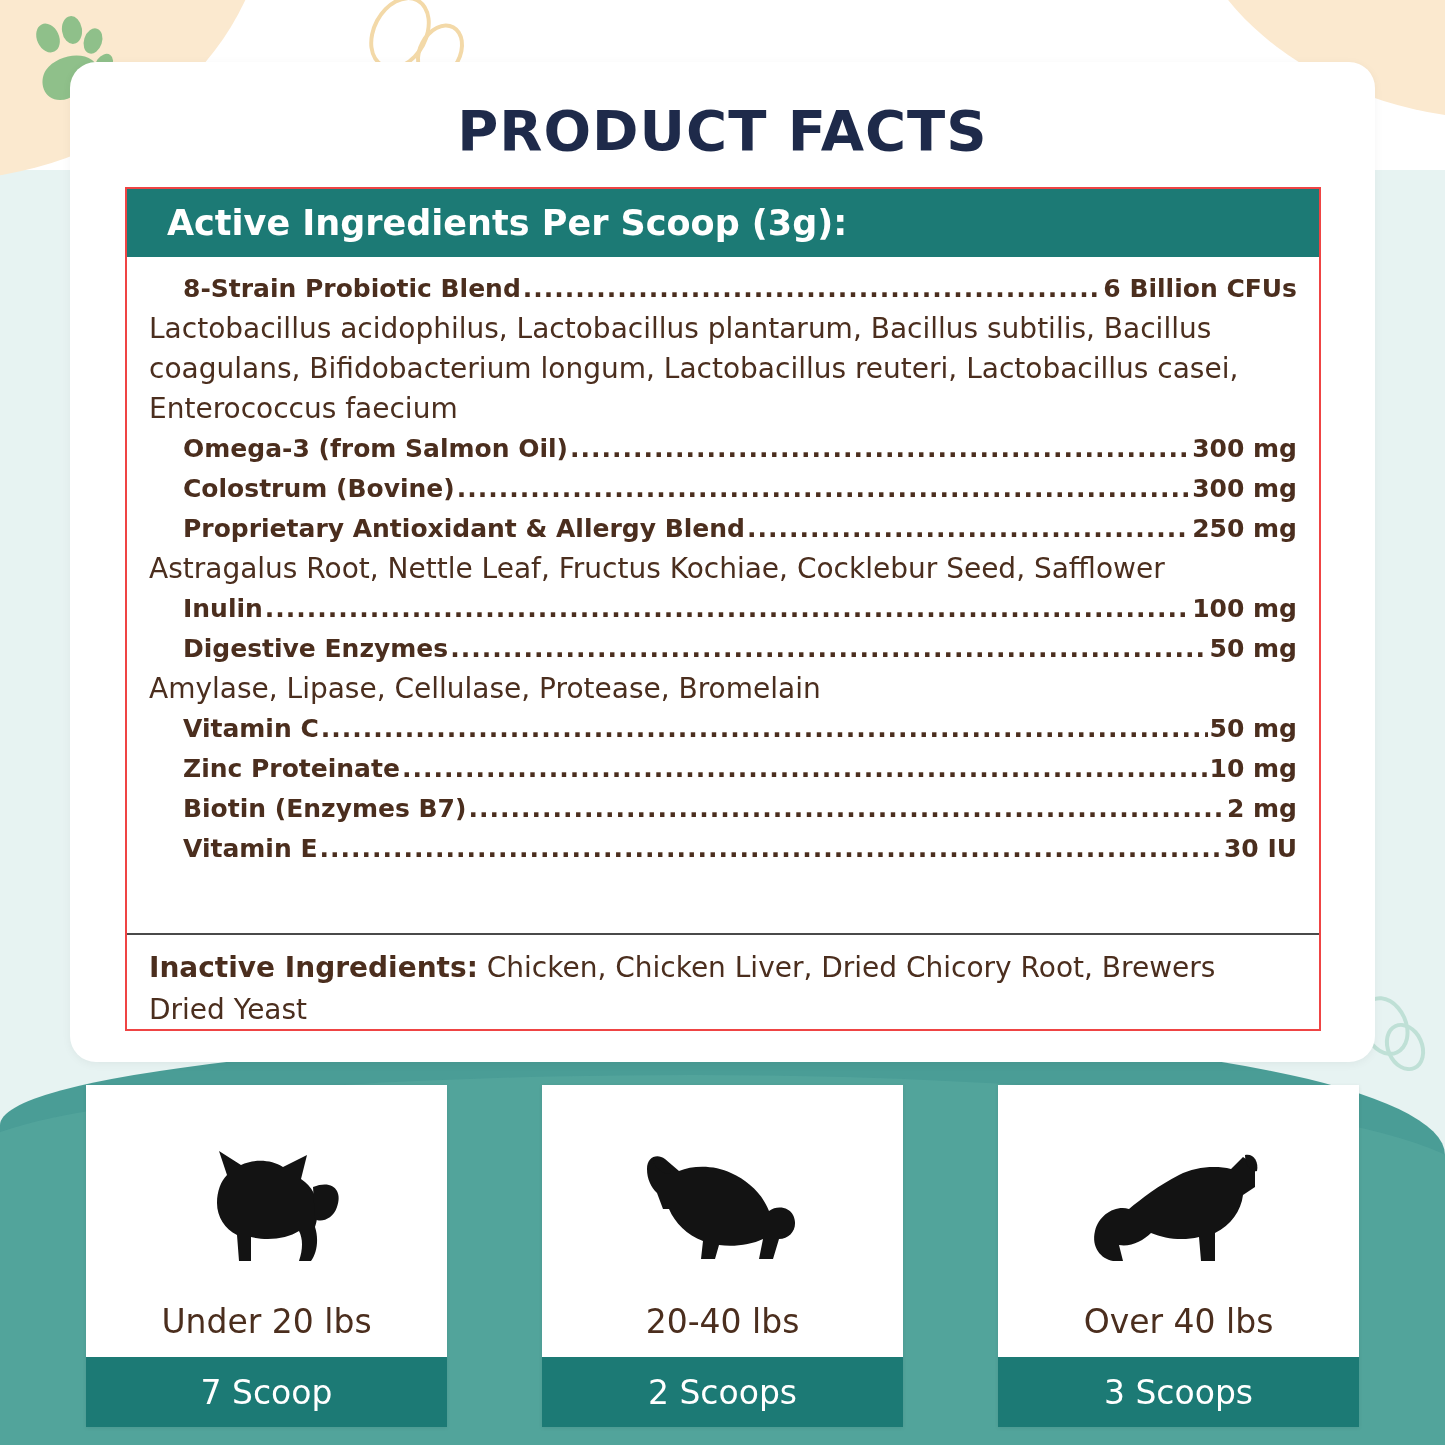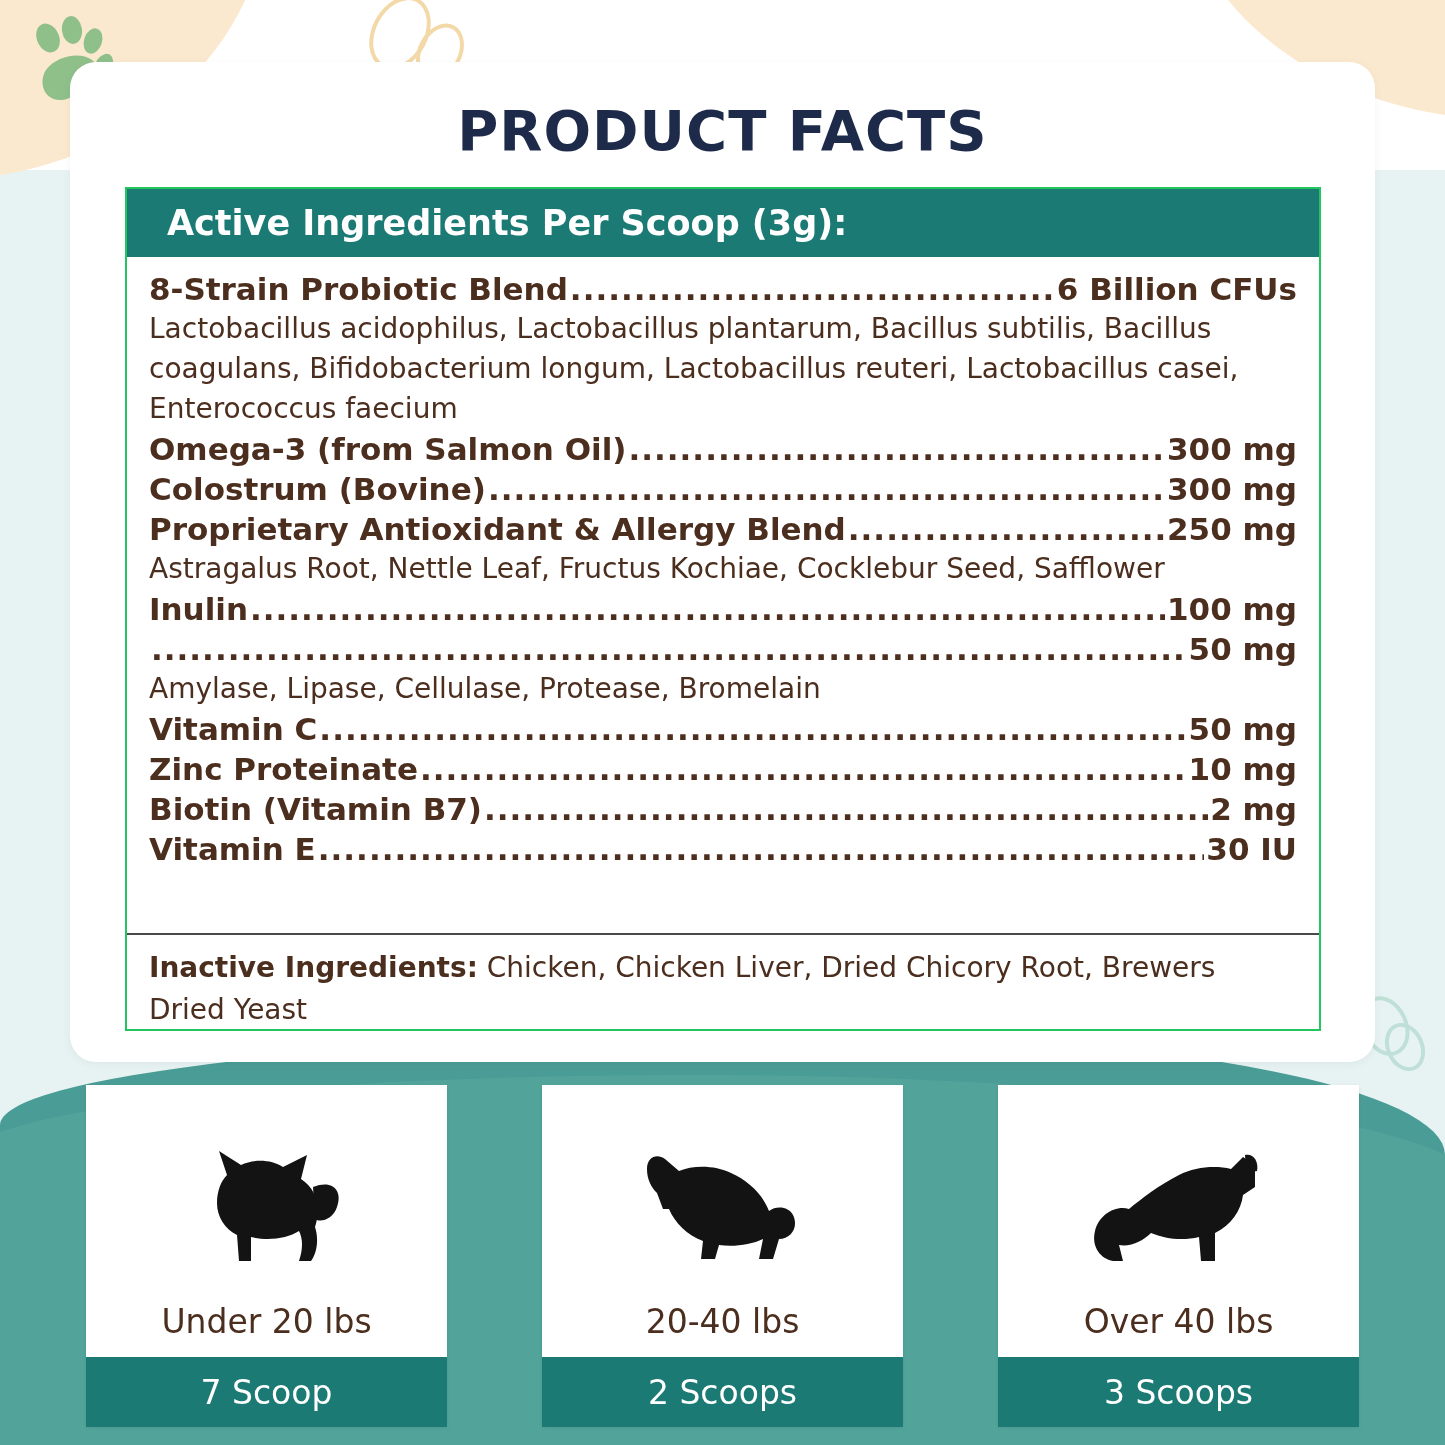--- a/index.html
+++ b/index.html
@@ -132,21 +132,21 @@
     font-family: "DejaVu Sans", sans-serif;
     font-weight: bold;
     font-size: 56px;
     letter-spacing: 1px;
     color: #1e2a4a;
   }
   .inner-box {
     position: absolute;
     left: 55px; top: 125px;
     width: 1192px; height: 840px;
-    border: 2px solid #22c55e;
+    border: 2px solid #ef4444;
   }
   .band {
     position: absolute;
     left: 0; top: 0;
     width: 1192px; height: 68px;
     background: #1c7a75;
     display: flex;
     align-items: center;
   }
   .band-text {
@@ -159,26 +159,27 @@
   .ing-list {
     position: absolute;
     left: 0; top: 68px;
     width: 1192px;
     padding: 12px 22px 0 22px;
     box-sizing: border-box;
   }
   .row {
     display: flex;
     align-items: flex-start;
-    font-size: 31px;
+    font-size: 25px;
     color: #4b2e1e;
     font-weight: bold;
     font-family: "DejaVu Sans", sans-serif;
     line-height: 40px;
     white-space: nowrap;
+    margin-left: 34px;
   }
   .row .name { flex: 0 0 auto; }
   .row .dots {
     flex: 1 1 auto;
     overflow: hidden;
     white-space: nowrap;
     letter-spacing: 1px;
     font-weight: bold;
     color: #4b2e1e;
     margin: 0 2px;
@@ -326,39 +327,40 @@
         </div>
         <div class="sub">Astragalus Root, Nettle Leaf, Fructus Kochiae, Cocklebur Seed, Safflower</div>
 
         <div class="row">
           <span class="name">Inulin</span>
           <span class="dots">..........................................................................................................................</span>
           <span class="amt">100 mg</span>
         </div>
 
         <div class="row">
+          <span class="name">Digestive Enzymes</span>
           <span class="dots">..........................................................................................................................</span>
           <span class="amt">50 mg</span>
         </div>
         <div class="sub">Amylase, Lipase, Cellulase, Protease, Bromelain</div>
 
         <div class="row">
           <span class="name">Vitamin C</span>
           <span class="dots">..........................................................................................................................</span>
           <span class="amt">50 mg</span>
         </div>
 
         <div class="row">
           <span class="name">Zinc Proteinate</span>
           <span class="dots">..........................................................................................................................</span>
           <span class="amt">10 mg</span>
         </div>
 
         <div class="row">
-          <span class="name">Biotin (Vitamin B7)</span>
+          <span class="name">Biotin (Enzymes B7)</span>
           <span class="dots">..........................................................................................................................</span>
           <span class="amt">2 mg</span>
         </div>
 
         <div class="row">
           <span class="name">Vitamin E</span>
           <span class="dots">..........................................................................................................................</span>
           <span class="amt">30 IU</span>
         </div>
 

